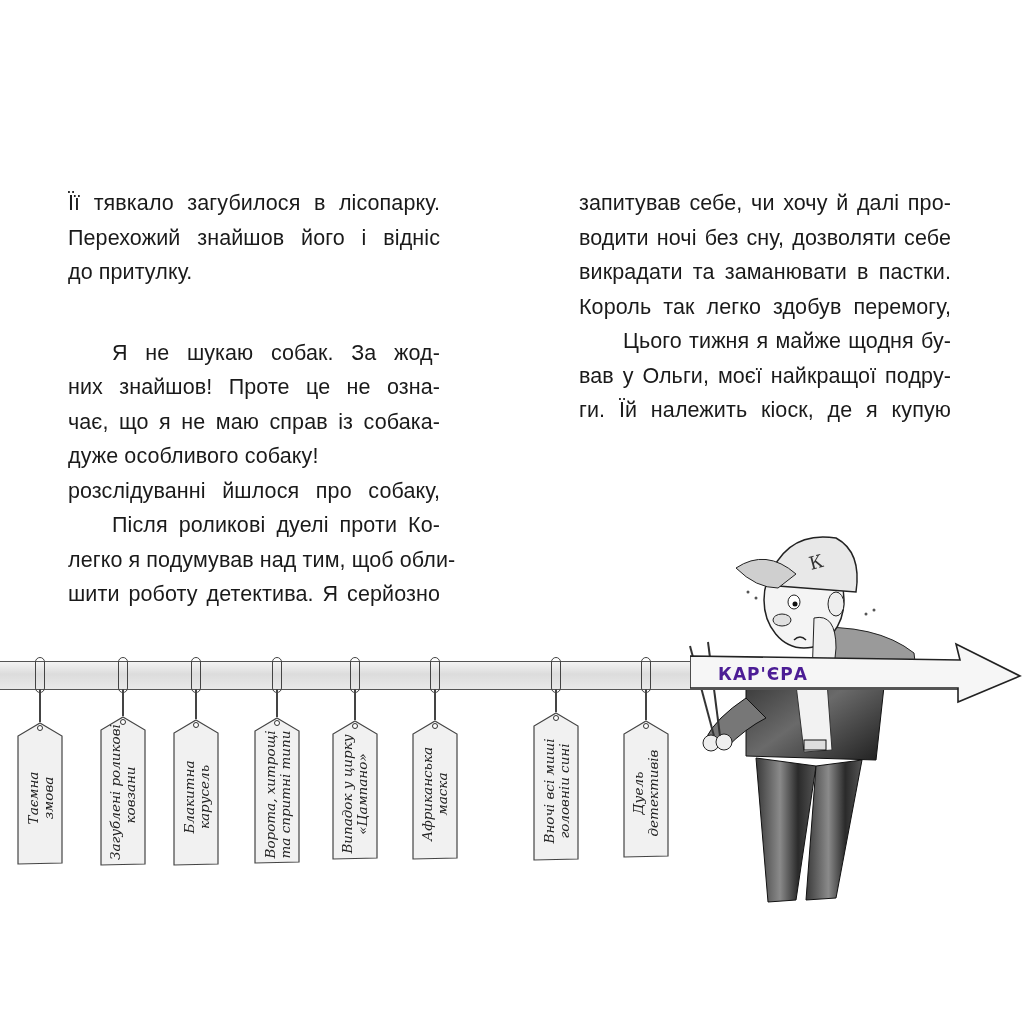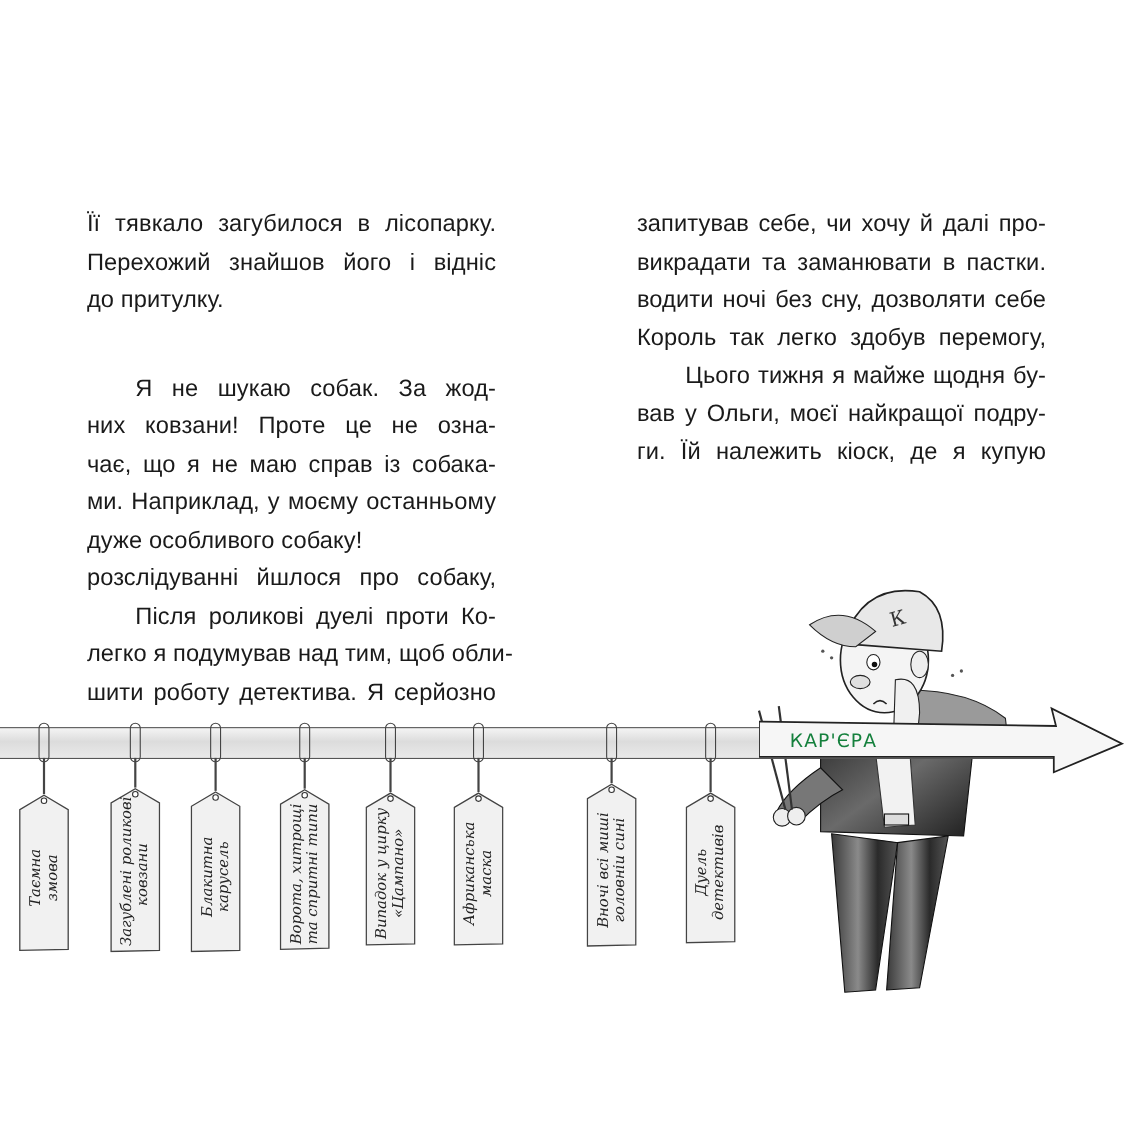--- a/index.html
+++ b/index.html
@@ -2,66 +2,65 @@
 <html><head>
 <meta charset="utf-8">
 <style>
   html,body{margin:0;padding:0;background:#fff;}
   body{width:1024px;height:1024px;position:relative;overflow:hidden;font-family:"Liberation Sans",sans-serif;color:#1a1a1a;}
   .col{position:absolute;font-size:21.5px;line-height:34.5px;letter-spacing:0.1px;}
   .col p{margin:0;text-align:justify;text-align-last:left;}
   .col p.gap{margin-top:46px;}
   .line{display:block;white-space:nowrap;text-align:justify;text-align-last:justify;}
   .line.last{text-align-last:left;}
-  #left{left:79px;top:186px;width:372px;}
+  #left{left:68px;top:186px;width:372px;}
   #right{left:579px;top:186px;width:372px;}
 
   .bar{position:absolute;left:0;top:661px;width:960px;height:27px;
        background:linear-gradient(180deg,#f4f4f4 0%,#dcdcdc 45%,#e9e9e9 100%);
        border-top:1.5px solid #555;border-bottom:1.5px solid #555;}
   .tag{position:absolute;}
   .tag .hook{position:absolute;left:50%;width:2px;background:#444;transform:translateX(-50%);}
   .tag .ring{position:absolute;left:50%;top:-4px;width:8px;height:34px;border:1.5px solid #444;border-radius:5px;transform:translateX(-50%);}
   .tag svg{position:absolute;left:0;}
   .tag .lbl{position:absolute;font-family:"DejaVu Serif",serif;font-style:italic;font-size:13.5px;line-height:15px;color:#222;
             transform-origin:center;transform:rotate(-90deg);white-space:nowrap;text-align:center;}
 
   .career{position:absolute;left:690px;top:640px;}
-  .career-text{position:absolute;left:718px;top:664px;font-family:"DejaVu Sans",sans-serif;font-size:17px;letter-spacing:1px;color:#15803d;font-weight:normal;}
+  .career-text{position:absolute;left:718px;top:664px;font-family:"DejaVu Sans",sans-serif;font-size:17px;letter-spacing:1px;color:#4c1d95;font-weight:bold;}
   .figure{position:absolute;left:686px;top:528px;}
 </style>
 </head>
 <body>
 
 <div id="left" class="col">
   <p>
     <span class="line">Її тявкало загубилося в лісопарку.</span>
     <span class="line">Перехожий знайшов його і відніс</span>
     <span class="line last">до притулку.</span>
   </p>
   <p class="gap">
     <span class="line" style="padding-left:44px">Я не шукаю собак. За жод-</span>
-    <span class="line">них ковзани! Проте це не озна-</span>
+    <span class="line">них знайшов! Проте це не озна-</span>
     <span class="line">чає, що я не маю справ із собака-</span>
-    <span class="line">ми. Наприклад, у моєму останньому</span>
     <span class="line last">дуже особливого собаку!</span>
     <span class="line">розслідуванні йшлося про собаку,</span>
   </p>
   <p>
     <span class="line" style="padding-left:44px">Після роликові дуелі проти Ко-</span>
     <span class="line">легко я подумував над тим, щоб обли-</span>
     <span class="line">шити роботу детектива. Я серйозно</span>
   </p>
 </div>
 
 <div id="right" class="col">
   <p>
     <span class="line">запитував себе, чи хочу й далі про-</span>
+    <span class="line">водити ночі без сну, дозволяти себе</span>
     <span class="line">викрадати та заманювати в пастки.</span>
-    <span class="line">водити ночі без сну, дозволяти себе</span>
     <span class="line">Король так легко здобув перемогу,</span>
   </p>
   <p>
     <span class="line" style="padding-left:44px">Цього тижня я майже щодня бу-</span>
     <span class="line">вав у Ольги, моєї найкращої подру-</span>
     <span class="line">ги. Їй належить кіоск, де я купую</span>
   </p>
 </div>
 
 <svg class="figure" width="240" height="380" viewBox="0 0 240 380">

